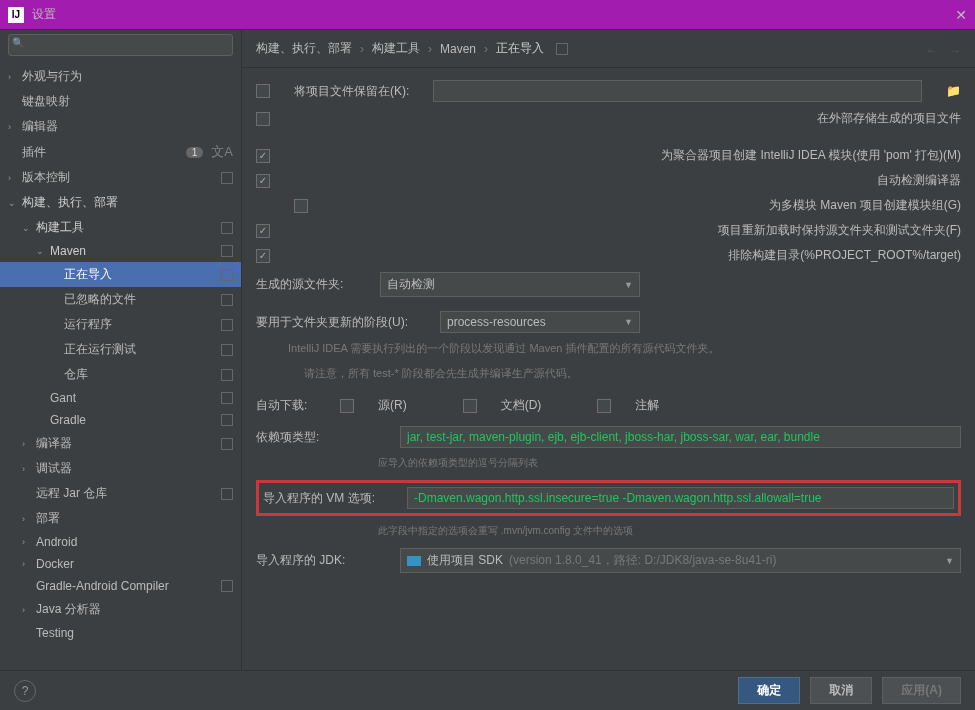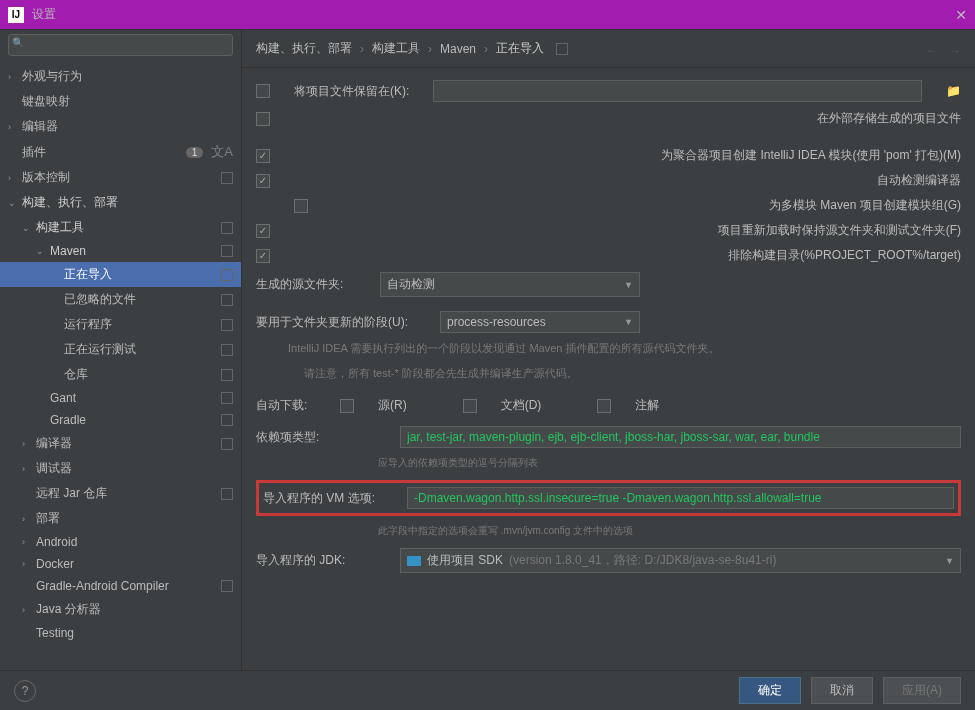--- a/index.html
+++ b/index.html
@@ -43,21 +43,21 @@
 .hint-small { color: #787878; font-size: 11px; margin: 2px 0 10px 0; }
 .highlight-box { border: 3px solid #c93939; padding: 4px; margin: 6px 0; }
 .highlight-box .row { margin-bottom: 0; }
 .folder-icon { color: #87939a; font-size: 12px; }
 .jdk-select { display: flex; align-items: center; gap: 6px; }
 .jdk-icon { width: 14px; height: 10px; background: #3592c4; display: inline-block; }
 .jdk-grey { color: #787878; }
 .footer { height: 40px; border-top: 1px solid #323232; display: flex; align-items: center; padding: 0 14px; gap: 10px; }
 .footer .help { width: 22px; height: 22px; border-radius: 50%; border: 1px solid #666; display: flex; align-items: center; justify-content: center; color: #999; cursor: pointer; }
 .footer .spacer { flex: 1; }
-.btn { padding: 4px 18px; background: #4c5052; border: 1px solid #5e6060; color: #bbb; cursor: pointer; font-size: 12px; }
+.btn { padding: 4px 18px; background: #4c5052; border: 1px solid #5e6060; color: #bbb; cursor: pointer; font-size: 12px; font-weight: bold; }
 .btn.primary { background: #365880; border-color: #4a708b; color: #fff; }
 .btn.disabled { color: #777; }
 .scope-icon { width: 12px; height: 12px; border: 1px solid #666; display: inline-block; margin-left: 4px; }
 .lang-icon { opacity: 0.5; margin-left: 4px; font-size: 13px; }
 </style>
 </head>
 <body>
 
 <div class="titlebar">
   <div class="icon">IJ</div>

